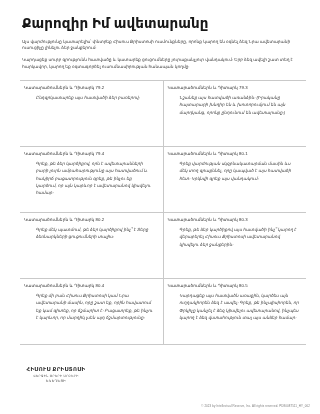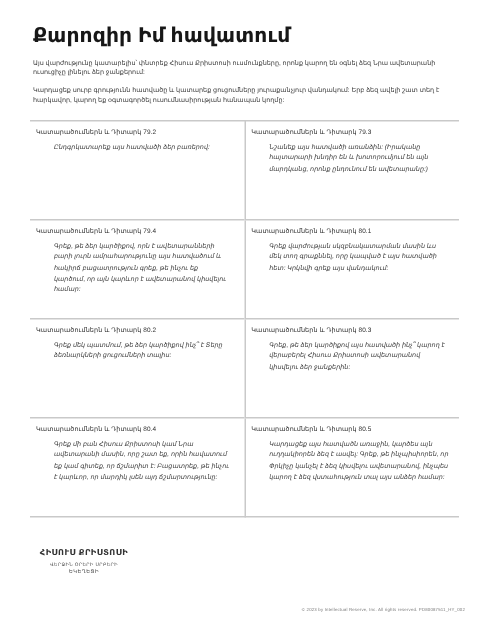--- a/index.html
+++ b/index.html
@@ -138,21 +138,21 @@
     letter-spacing: 0.12px;
     white-space: nowrap;
   }
 </style>
 </head>
 <body>
 
 <div class="page">
 
   <div class="header">
-    <h1 class="doc-title">Քարոզիր Իմ հավատում</h1>
+    <h1 class="doc-title">Քարոզիր Իմ ավետարանը</h1>
     <p class="intro">Այս վարժությունը կատարելիս՝ փնտրեք Հիսուս Քրիստոսի ուսմունքները, որոնք կարող են օգնել ձեզ Նրա ավետարանի ուսուցիչը լինելու ձեր ջանքերում:</p>
     <p class="intro">Կարդացեք սուրբ գրությունն հատվածը և կատարեք ցուցումները յուրաքանչյուր վանդակում: Երբ ձեզ ավելի շատ տեղ է հարկավոր, կարող եք օգտագործել ուսումնասիրության հանապան կողմը:</p>
   </div>
 
   <div class="grid-wrap">
     <table class="activity-grid">
       <tbody>
         <tr>
           <td class="col-left">
             <p class="cell-head">Կատարածումներն և Դիտարկ 79.2</p>

